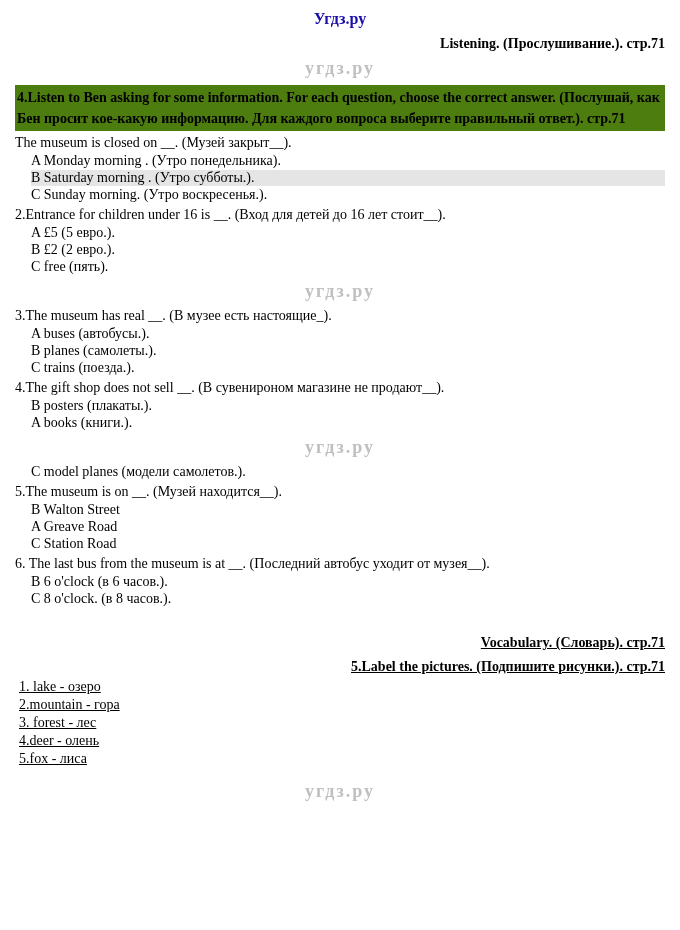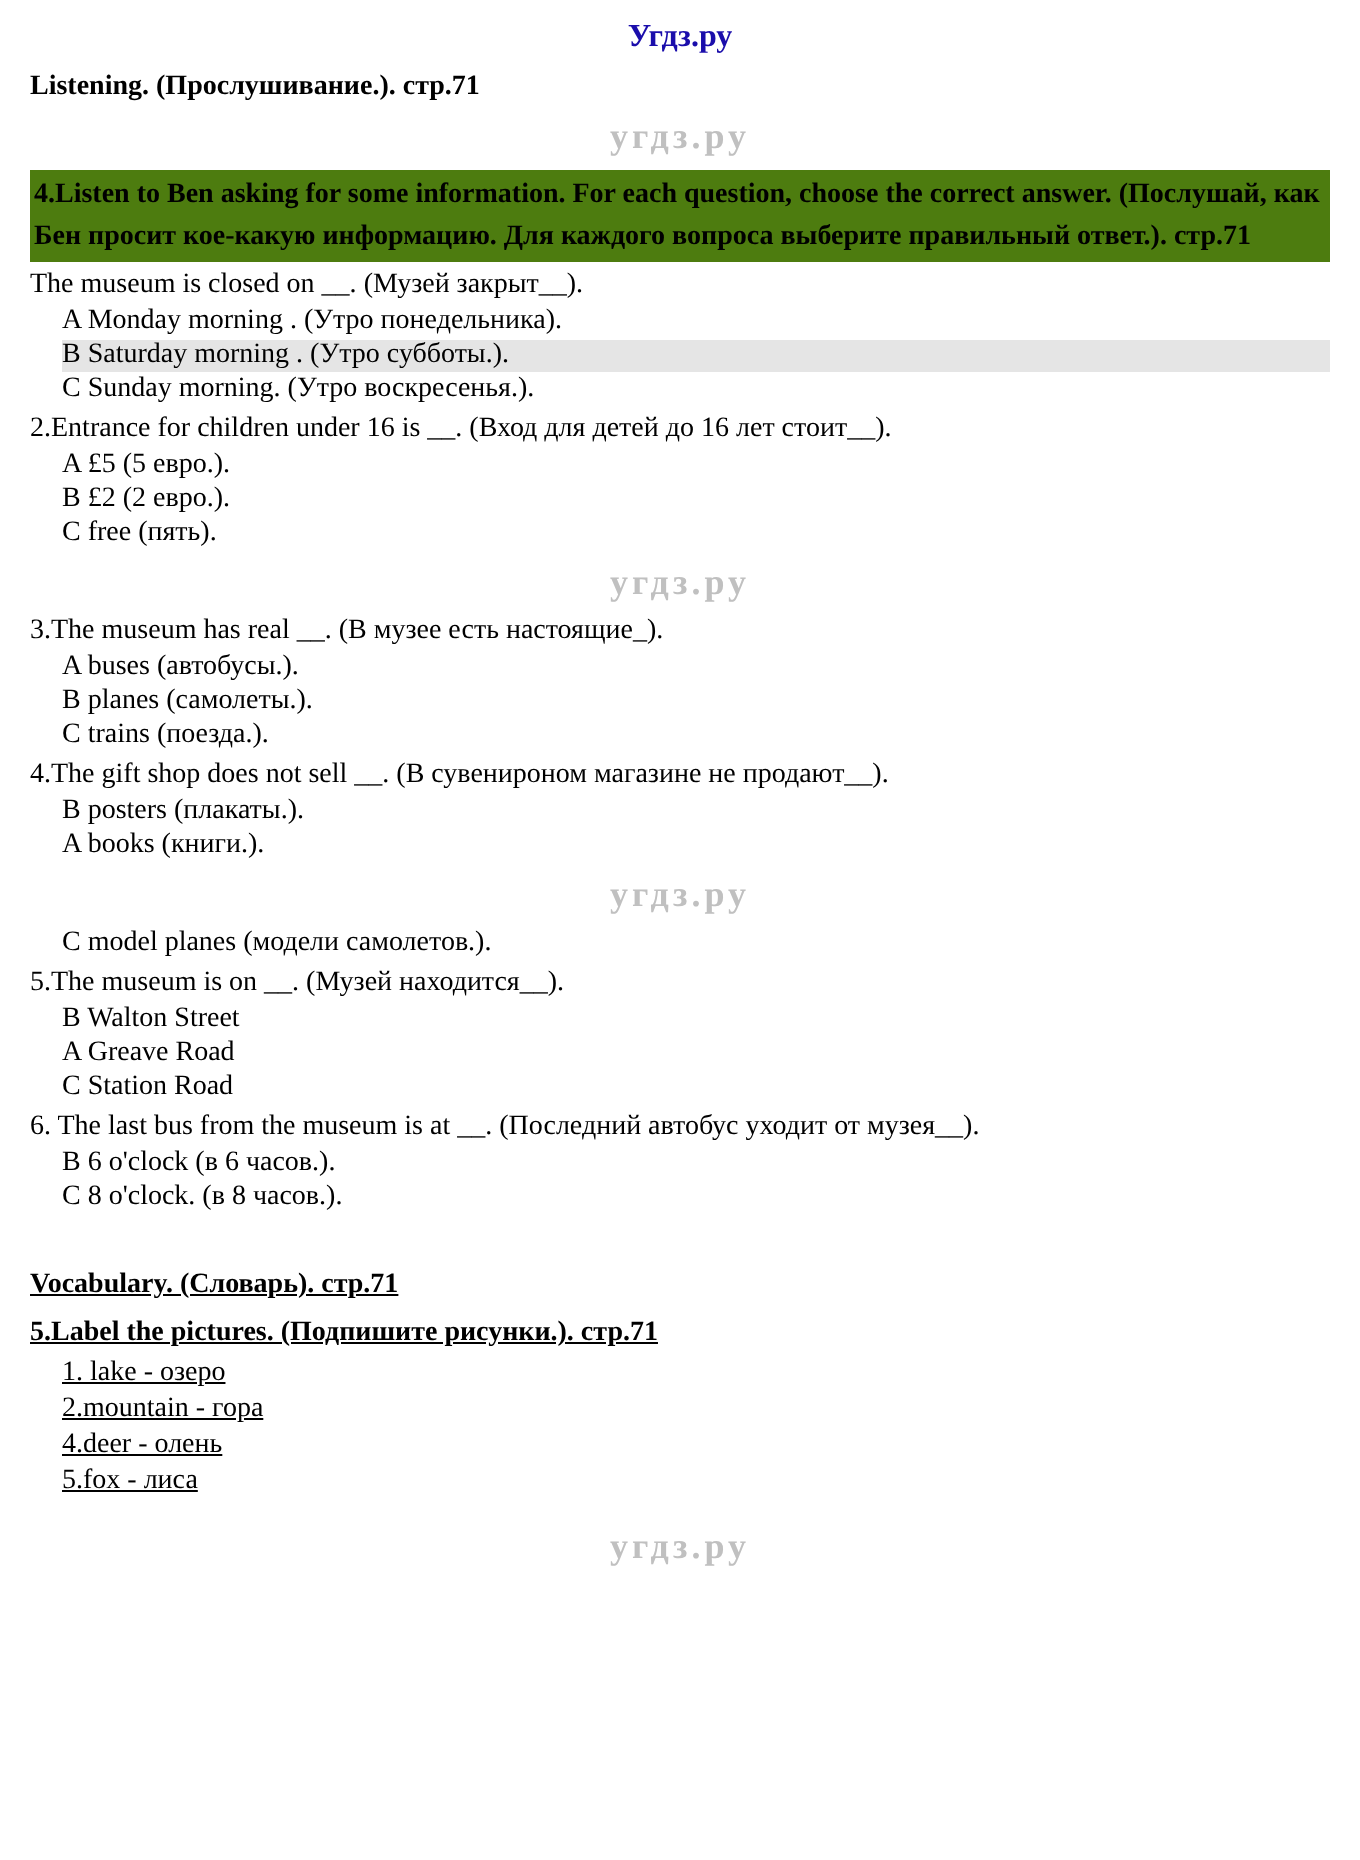--- a/index.html
+++ b/index.html
@@ -23,20 +23,21 @@
       text-align: center;
       font-size: 18px;
       font-weight: bold;
       color: #c0c0c0;
       margin: 6px 0;
       letter-spacing: 2px;
     }
     .section-title {
       font-weight: bold;
       margin: 6px 0 4px 0;
+      text-align: right;
     }
     .highlight-box {
       background: #4d7c0f;
       font-weight: bold;
       margin: 4px 0;
       padding: 2px 2px;
       line-height: 1.5;
     }
     .question-block {
       margin: 4px 0;
@@ -45,21 +46,21 @@
       margin: 4px 0 2px 0;
     }
     .option {
       margin: 1px 0 0 16px;
     }
     .vocab-section {
       margin-top: 12px;
       text-decoration: underline;
     }
     .vocab-list {
-      margin: 4px 16px;
+      margin: 4px 4px;
     }
     .vocab-item {
       margin: 2px 0;
     }
     .highlighted-option {
       background: #e5e5e5;
     }
     .footer-watermark {
       text-align: center;
       font-size: 18px;
@@ -161,18 +162,19 @@
   <div class="section-title">
     <br>
     <span>Vocabulary. (Словарь). стр.71</span>
   </div>
   <div class="section-title" style="margin-top:8px;">
     <span>5.Label the pictures. (Подпишите рисунки.). стр.71</span>
   </div>
   <div class="vocab-list">
     <div class="vocab-item">1. lake  -  озеро</div>
     <div class="vocab-item">2.mountain - гора</div>
+    <div class="vocab-item">3. forest - лес</div>
     <div class="vocab-item">4.deer - олень</div>
     <div class="vocab-item">5.fox - лиса</div>
   </div>
 </div>
 
 <div class="footer-watermark">угдз.ру</div>
 
 </body></html>

